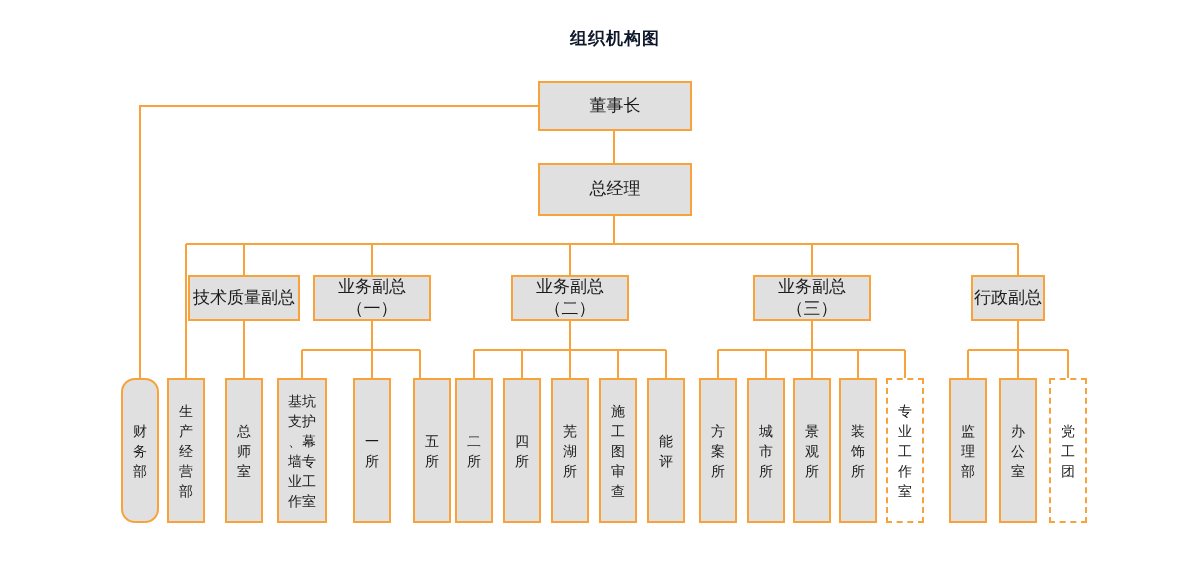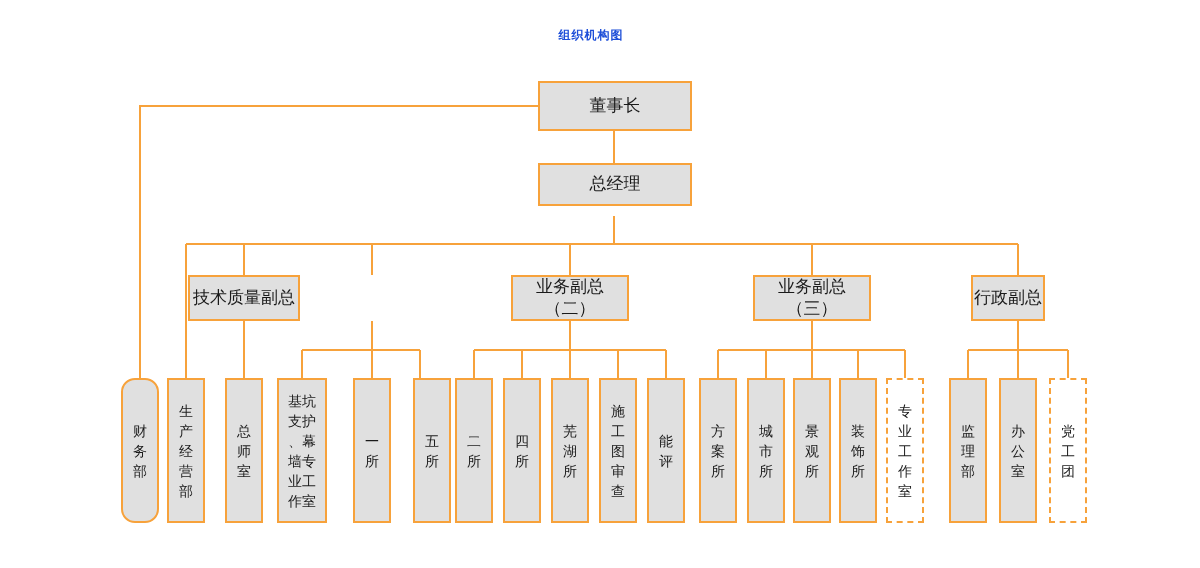--- a/index.html
+++ b/index.html
@@ -1,38 +1,38 @@
 <!DOCTYPE html>
 <html><head>
 <meta charset="utf-8">
 <style>
   html,body{margin:0;padding:0;background:#ffffff;}
   #canvas{
     position:relative;width:1200px;height:568px;background:#ffffff;overflow:hidden;
     font-family:"Liberation Sans","DejaVu Sans",sans-serif;color:#1a1a1a;
   }
   #title{
-    position:absolute;left:514px;top:27px;width:154px;text-align:center;
-    font-size:12px;font-weight:bold;color:#1d4ed8;letter-spacing:1px;
+    position:absolute;left:538px;top:27px;width:154px;text-align:center;
+    font-size:17px;font-weight:bold;color:#0f172a;letter-spacing:1px;
   }
   #connectors{position:absolute;left:0;top:0;pointer-events:none;}
   .box{
     position:absolute;box-sizing:border-box;background:#e0e0e0;
     border:2px solid #f7a23b;display:flex;align-items:center;justify-content:center;
     text-align:center;font-size:17px;line-height:1.3;
   }
   .box.dashed{background:#ffffff;border-style:dashed;}
   .leaf{
     top:378px;height:145px;width:38px;padding:0 8px;font-size:14px;line-height:20px;
     word-break:break-all;line-break:anywhere;
   }
   .leaf.wide{width:50px;}
   .lvl3{top:275px;height:46px;}
   .lvl1{left:538px;top:81px;width:154px;height:50px;}
-  .lvl2{left:538px;top:163px;width:154px;height:43px;}
+  .lvl2{left:538px;top:163px;width:154px;height:53px;}
 </style>
 </head>
 <body>
 
 <div id="canvas">
 
   <div id="title">组织机构图</div>
 
   <svg id="connectors" width="1200" height="568" viewBox="0 0 1200 568" fill="none" stroke="#f7a23b" stroke-width="2" shape-rendering="crispEdges">
     <path d="M538 106 H140 V378"></path>
@@ -43,20 +43,21 @@
     <path d="M570 244 V275 M570 321 V350 M474 350 H666 M474 350 V378 M522 350 V378 M570 350 V378 M618 350 V378 M666 350 V378"></path>
     <path d="M812 244 V275 M812 321 V350 M718 350 H905 M718 350 V378 M766 350 V378 M812 350 V378 M858 350 V378 M905 350 V378"></path>
     <path d="M1018 244 V275 M1018 321 V350 M968 350 H1068 M968 350 V378 M1018 350 V378 M1068 350 V378"></path>
   </svg>
 
   <div class="box lvl1">董事长</div>
 
   <div class="box lvl2">总经理</div>
 
   <div class="box lvl3" style="left:188px;width:112px;">技术质量副总</div>
+  <div class="box lvl3" style="left:313px;width:118px;">业务副总（一）</div>
   <div class="box lvl3" style="left:511px;width:118px;">业务副总（二）</div>
   <div class="box lvl3" style="left:753px;width:118px;">业务副总（三）</div>
   <div class="box lvl3" style="left:971px;width:74px;">行政副总</div>
 
   <div class="box leaf" style="left:121px;border-radius:14px;">财务部</div>
   <div class="box leaf" style="left:167px;">生产经营部</div>
   <div class="box leaf" style="left:225px;">总师室</div>
   <div class="box leaf wide" style="left:277px;">基坑支护、幕墙专业工作室</div>
   <div class="box leaf" style="left:353px;">一所</div>
   <div class="box leaf" style="left:401px;margin-left:12px;">五所</div>

